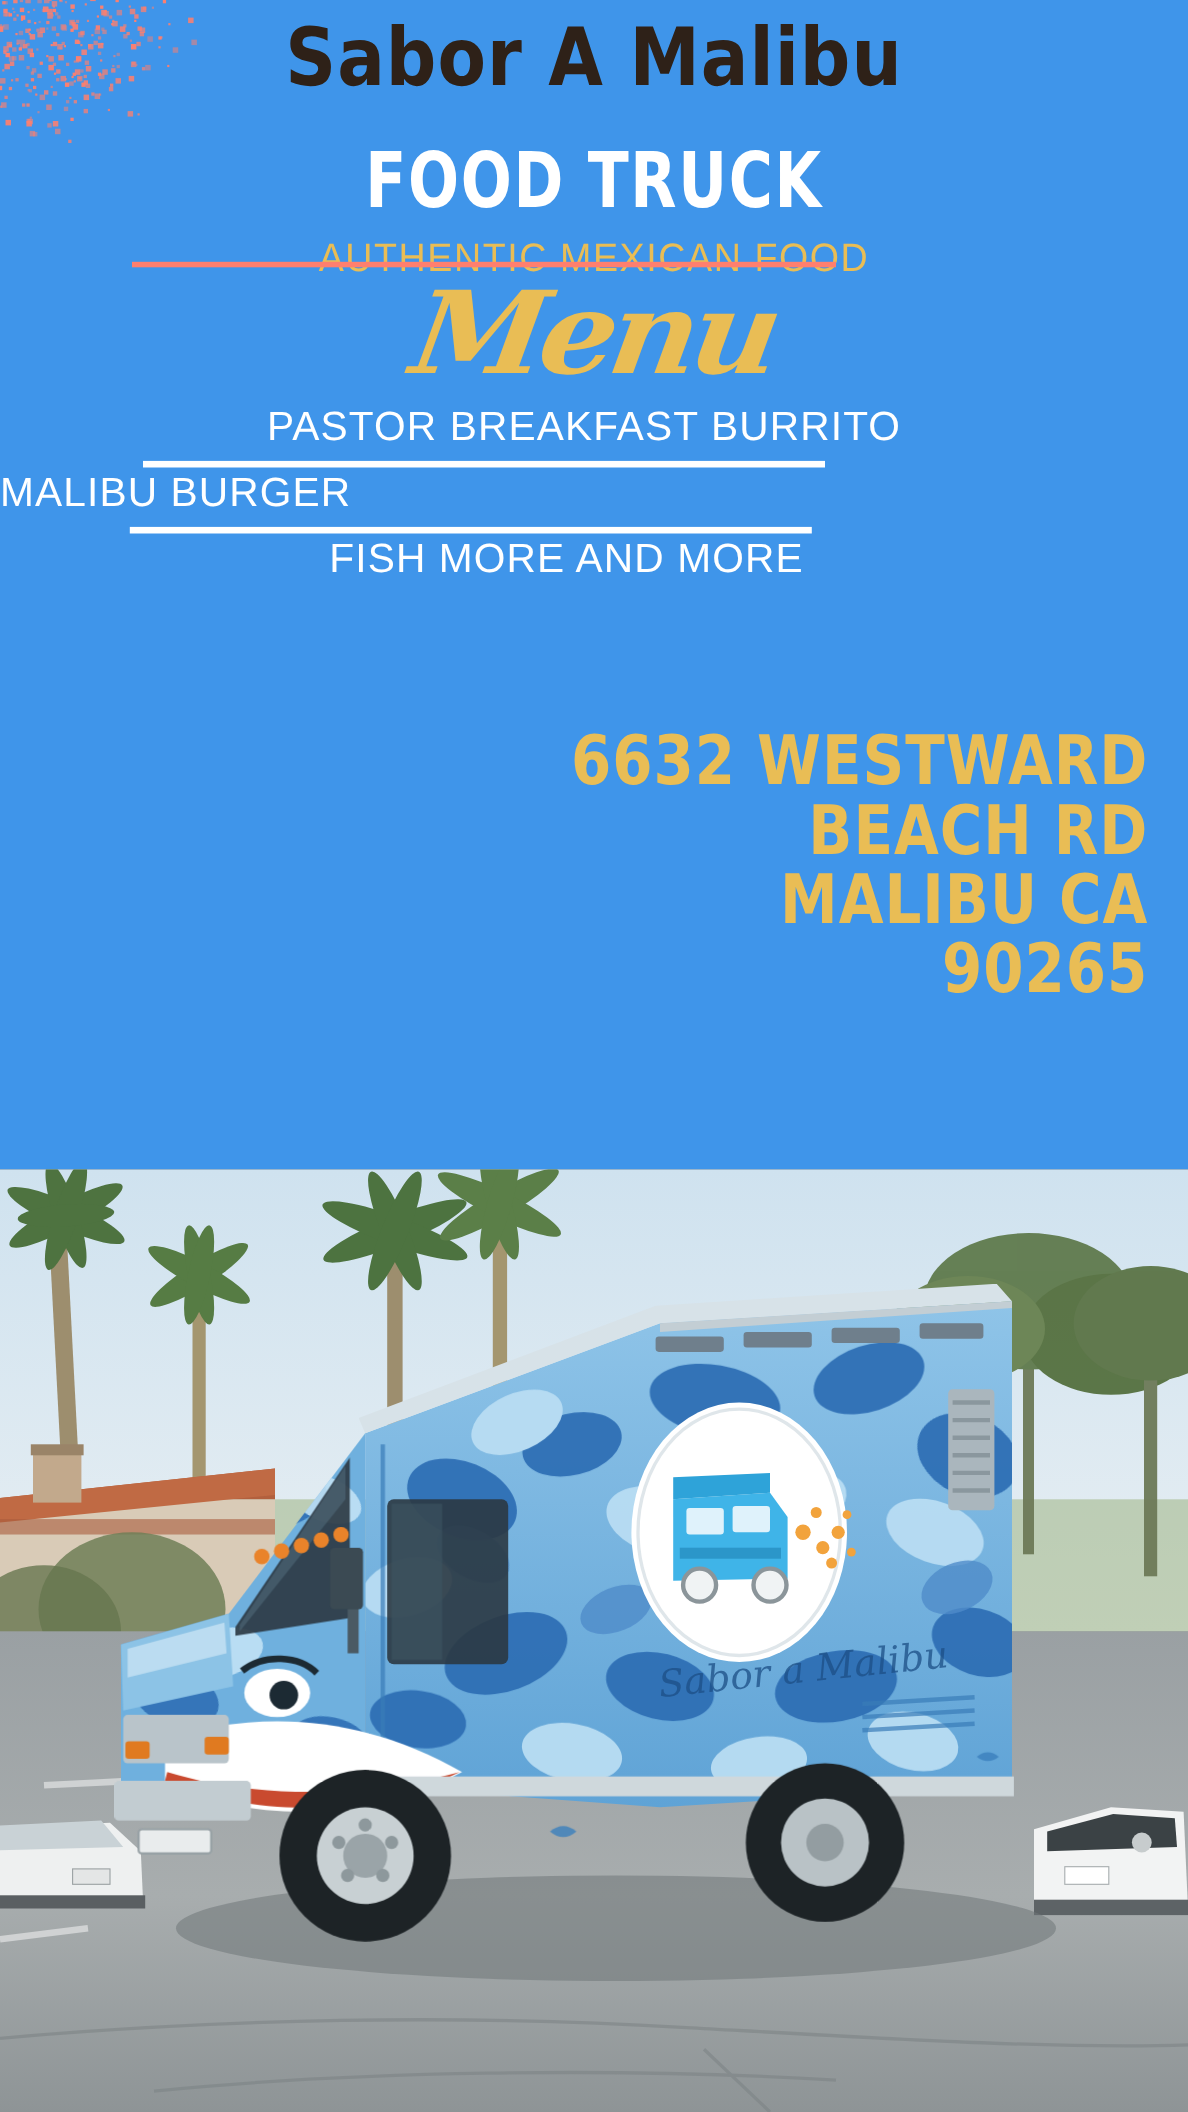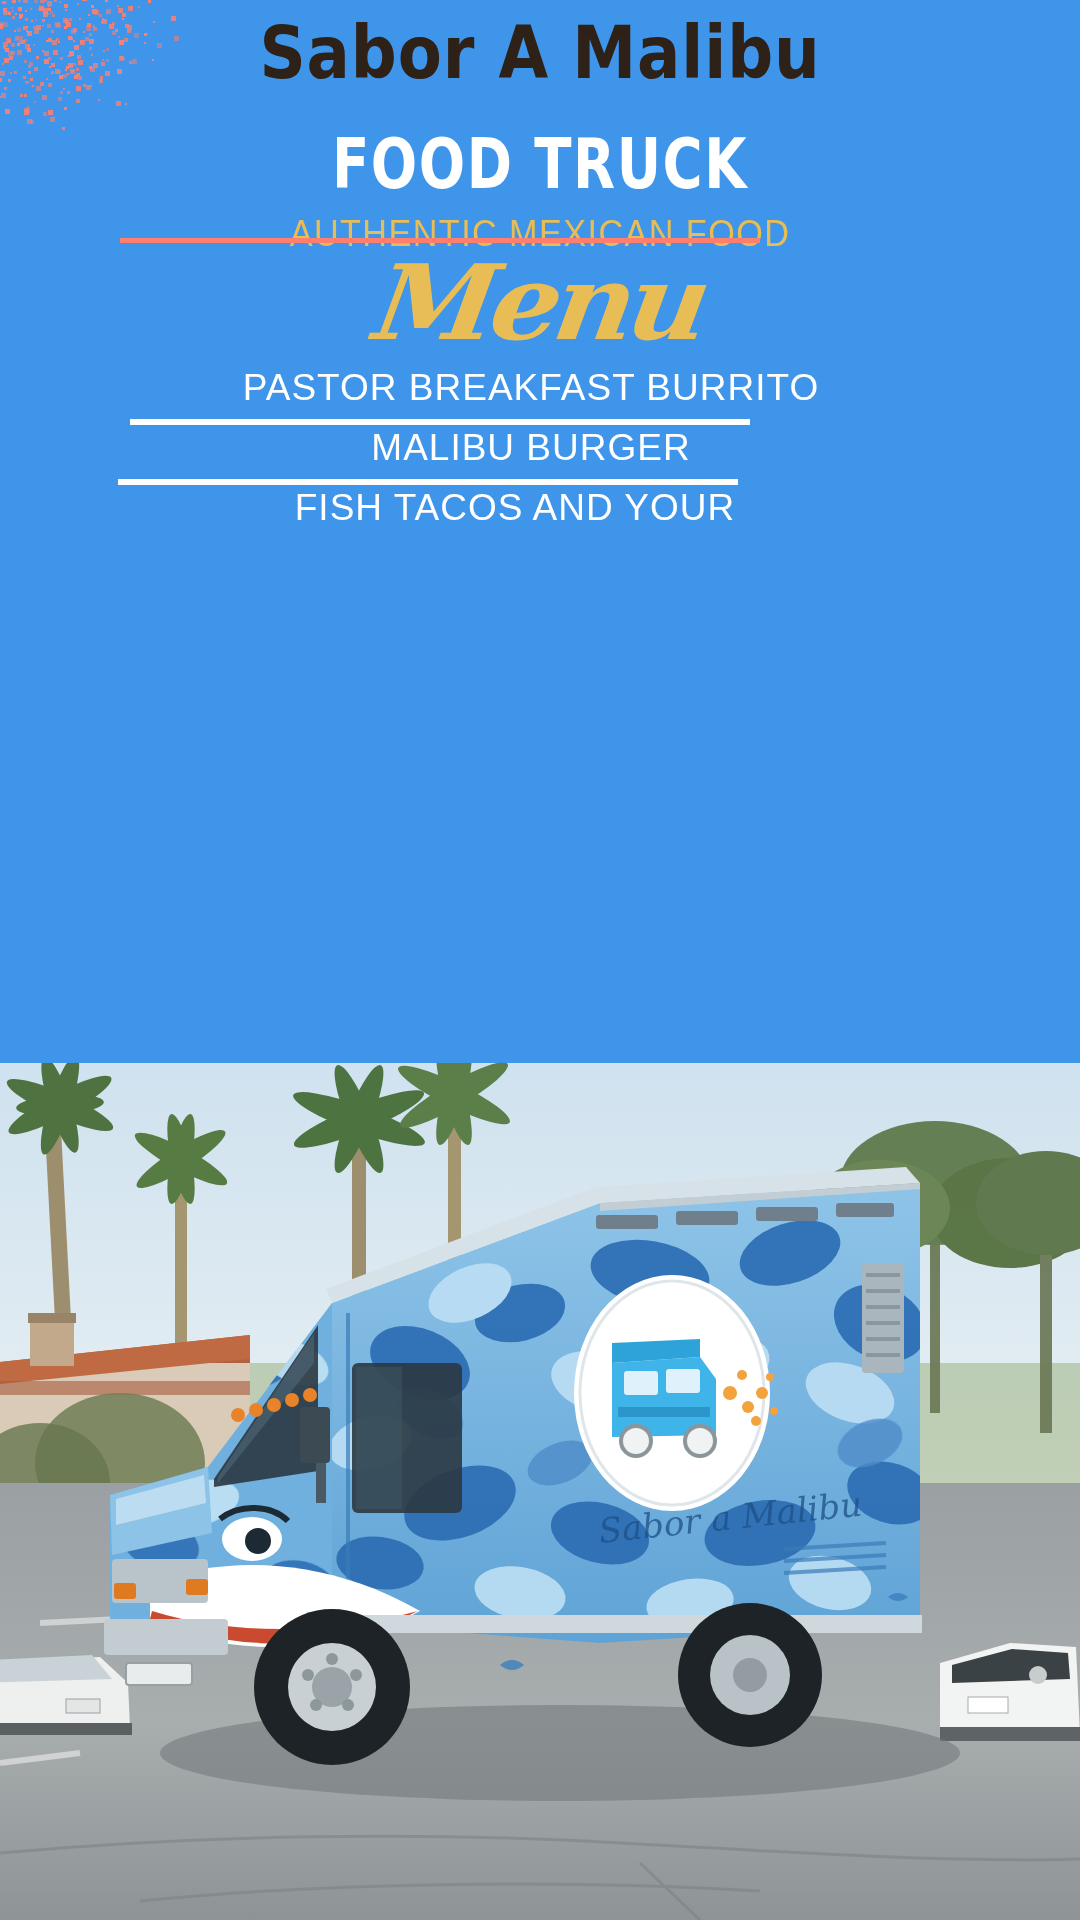--- a/index.html
+++ b/index.html
@@ -46,21 +46,21 @@
     font-size:104px;line-height:110px;
     color:#e9bd55;
     transform:skewX(-9deg) scaleX(1.06);
     letter-spacing:-6px;
   }
 
   
   .menu-list{position:absolute;left:0;right:0;top:365px;}
   .menu-item{font-size:37px;line-height:46px;color:#ffffff;letter-spacing:1px;}
   .menu-item.i1{text-align:center;padding-right:18px;}
-  .menu-item.i2{text-align:center;padding-right:18px;}
+  .menu-item.i2{padding-right:18px;}
   .menu-item.i3{text-align:center;padding-right:50px;}
   .divider{height:6px;background:#ffffff;}
   .divider.d1{margin:8px 0 0 0;width:620px;margin-left:130px;}
   .divider.d2{margin:8px 0 0 0;width:620px;margin-left:118px;}
 
   
   .hours{position:absolute;left:42px;top:566px;color:#e9bd55;}
   .hours div{
     font-family:"DejaVu Sans", sans-serif;
     font-weight:bold;font-size:45px;line-height:52px;
@@ -362,24 +362,30 @@
 
   <div class="coral-rule"></div>
 
   <div class="menu-word">Menu</div>
 
   <div class="menu-list">
     <div class="menu-item i1">PASTOR BREAKFAST BURRITO</div>
     <div class="divider d1"></div>
     <div class="menu-item i2">MALIBU BURGER</div>
     <div class="divider d2"></div>
-    <div class="menu-item i3">FISH TACOS AND YOUR</div>
+    <div class="menu-item i3">FISH MORE AND MORE</div>
   </div>
 
 
+  <div class="address">
+    <div>6632 WESTWARD</div>
+    <div>BEACH RD</div>
+    <div>MALIBU CA</div>
+    <div>90265</div>
+  </div>
 
 
   <div class="photo">
     <svg viewBox="0 0 1080 857" xmlns="http://www.w3.org/2000/svg">
       <defs>
         <linearGradient id="skyg" x1="0" y1="0" x2="0" y2="1">
           <stop offset="0%" stop-color="#cfe2ef"></stop>
           <stop offset="100%" stop-color="#e8eff3"></stop>
         </linearGradient>
         <linearGradient id="asph" x1="0" y1="0" x2="0" y2="1">

